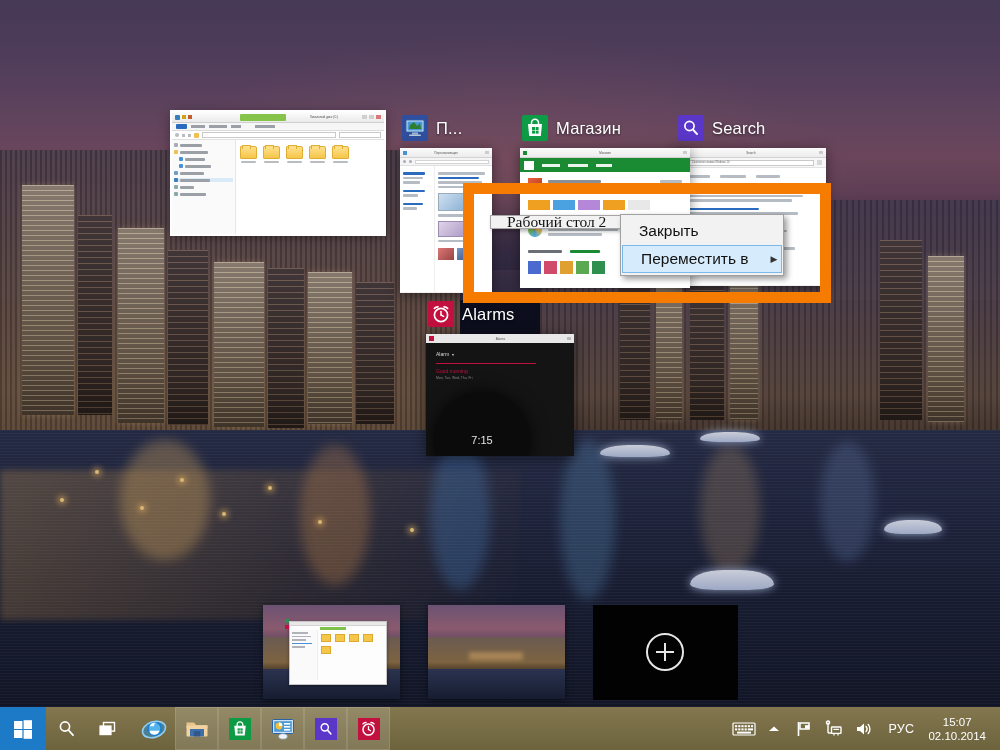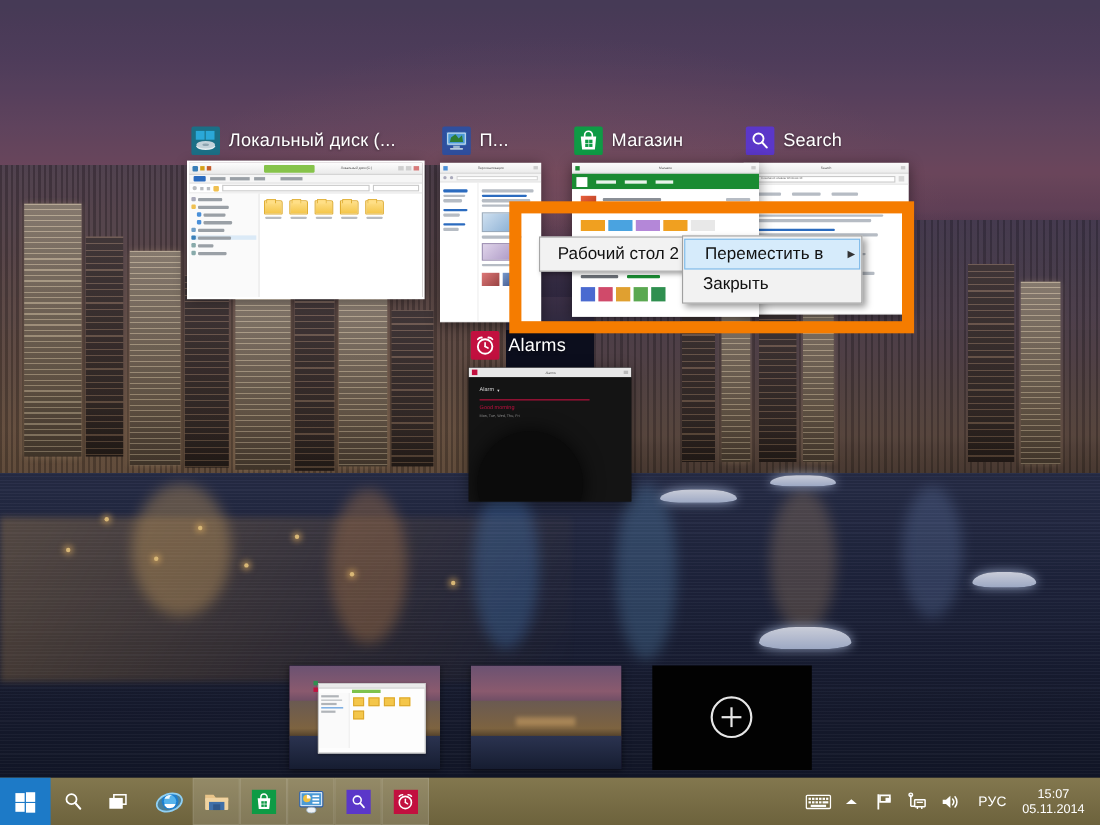--- a/index.html
+++ b/index.html
@@ -318,32 +318,20 @@
     <div class="light-dot" style="left:318px; top:520px;"></div>
     <div class="light-dot" style="left:410px; top:528px;"></div>
     <div class="light-dot" style="left:95px;  top:470px;"></div>
     <div class="light-dot" style="left:180px; top:478px;"></div>
     <div class="light-dot" style="left:268px; top:486px;"></div>
 
     <div class="scrim"></div>
   </div>
 
   <div class="win-card" style="left:172px; top:112px; width:212px;">
-    <div class="win-head">
-      <div class="win-appicon" style="background:#1b6f86;">
-        <svg width="22" height="22" viewBox="0 0 22 22">
-          <rect x="2" y="2" width="8" height="8" fill="#2aa8d8"></rect>
-          <rect x="11" y="2" width="8" height="8" fill="#2aa8d8"></rect>
-          <ellipse cx="11" cy="16" rx="8.5" ry="3.4" fill="#e6eef2"></ellipse>
-          <ellipse cx="11" cy="14.6" rx="8.5" ry="3.4" fill="#c3d2da"></ellipse>
-          <ellipse cx="11" cy="14.6" rx="3" ry="1.2" fill="#8ea4b0"></ellipse>
-        </svg>
-      </div>
-      <div class="win-title">Локальный диск (...</div>
-    </div>
     <div class="win-thumb win-sel-border" style="width:212px; height:122px;">
 
       <div class="ex-titlebar">
         <span style="width:5px;height:5px;background:#3a7fb8;border-radius:1px;"></span>
         <span style="width:4px;height:4px;background:#d4a017;"></span>
         <span style="width:4px;height:4px;background:#c45c2c;"></span>
         <div class="green-tab" style="margin-left:46px;"></div>
         <div style="flex:1"></div>
         <div class="ex-tiny">Локальный диск (C:)</div>
         <div style="flex:1"></div>
@@ -587,31 +575,31 @@
           <div style="width:13px;height:13px;background:#e0a030;"></div>
           <div style="width:13px;height:13px;background:#5aa850;"></div>
           <div style="width:13px;height:13px;background:#2f8f4f;"></div>
         </div>
       </div>
     </div>
   </div>
 
   <div style="position:absolute; left:463px; top:183px; width:368px; height:120px; border:11px solid #F57C00; background:transparent; z-index:5;"></div>
 
-  <div id="ctx-parent" style="left:490px; top:215px; height:32px; z-index:7;">
+  <div id="ctx-parent" style="left:490px; top:215px; height:14px; z-index:7;font-family:Liberation Serif, serif;">
     <span>Рабочий стол 2</span>
   </div>
 
   <div id="ctx-menu" style="left:620px; top:214px; width:164px; z-index:8;">
+    <div class="ctx-item">
+      <span>Закрыть</span>
+    </div>
     <div class="ctx-item hover">
       <span>Переместить в</span>
       <span class="ctx-arrow">▶</span>
-    </div>
-    <div class="ctx-item">
-      <span>Закрыть</span>
     </div>
   </div>
 
   <div class="win-card" style="left:426px; top:298px; width:148px; z-index:4;">
     <div class="win-head">
       <div class="win-appicon" style="background:#c2103f;">
         <svg width="22" height="22" viewBox="0 0 22 22">
           <circle cx="11" cy="12" r="6.6" fill="none" stroke="#fff" stroke-width="1.7"></circle>
           <path d="M4.4 5.4 a4.4 4.4 0 0 1 3.6 -1.6" fill="none" stroke="#fff" stroke-width="1.7" stroke-linecap="round"></path>
           <path d="M17.6 5.4 a4.4 4.4 0 0 0 -3.6 -1.6" fill="none" stroke="#fff" stroke-width="1.7" stroke-linecap="round"></path>
@@ -629,20 +617,21 @@
       </div>
       <div style="position:relative;height:calc(100% - 9px);background:#141414;padding:8px 10px;overflow:hidden;">
         <div style="color:#d8d8d8;font-size:5px;display:flex;align-items:center;gap:3px;">
           <span>Alarm</span>
           <span style="font-size:4px;">▾</span>
         </div>
         <div style="height:1px;background:#c2103f;margin:6px 0 4px;width:78%;"></div>
         <div style="color:#c2103f;font-size:5px;">Good morning</div>
         <div style="color:#8a8a8a;font-size:3.4px;margin-top:2px;">Mon, Tue, Wed, Thu, Fri</div>
         <div style="position:absolute;left:8px;bottom:-32px;width:96px;height:96px;border-radius:50%;background:#0b0b0b;box-shadow:0 0 18px rgba(0,0,0,.8);"></div>
+        <div style="position:absolute;left:8px;bottom:-32px;width:96px;height:96px;display:flex;align-items:center;justify-content:center;color:#e4e4e4;font-size:11px;">7:15</div>
       </div>
     </div>
   </div>
 
   <div id="desktop-strip">
 
     <div class="desk-thumb">
       <div class="desk-mini-sky"></div>
       <div class="desk-mini-city"></div>
       <div class="desk-mini-water"></div>
@@ -821,18 +810,18 @@
       <div class="tray-item">
         <svg width="20" height="18" viewBox="0 0 20 18">
           <path d="M3 7 h3 L10 3.4 v11.2 L6 11 H3 Z" fill="#fff"></path>
           <path d="M12 6.4 a4 4 0 0 1 0 5.2" fill="none" stroke="#fff" stroke-width="1.4" stroke-linecap="round"></path>
           <path d="M14.2 4.4 a7 7 0 0 1 0 9.2" fill="none" stroke="#fff" stroke-width="1.4" stroke-linecap="round"></path>
         </svg>
       </div>
       <div class="tray-lang">РУС</div>
       <div class="tray-clock">
         <div>15:07</div>
-        <div>05.11.2014</div>
+        <div>02.10.2014</div>
       </div>
     </div>
   </div>
 
 </div>
 
 </body></html>

